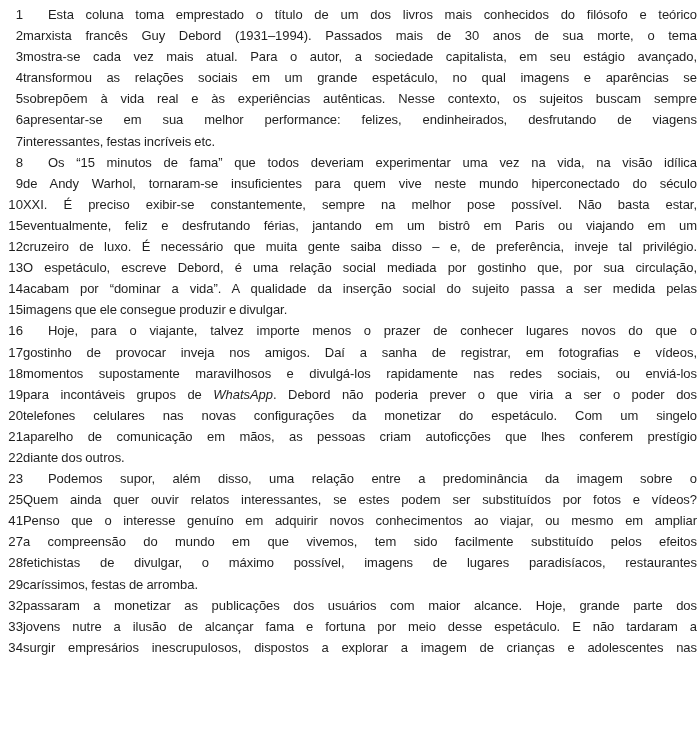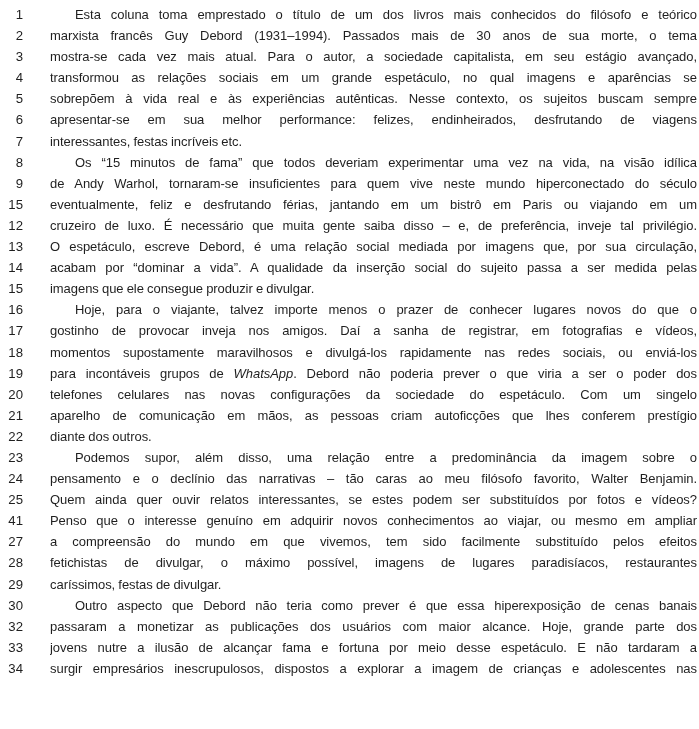--- a/index.html
+++ b/index.html
@@ -24,21 +24,20 @@
   .line-num {
     flex: none;
     width: 23px;
     text-align: right;
     font-size: 13.2px;
     line-height: 21.1px;
     color: #1f1f1f;
   }
   .line-text {
     flex: 1;
-    margin-left: 27px;
     font-size: 13px;
     line-height: 21.1px;
     height: 21.1px;
     overflow: hidden;
     letter-spacing: -0.05px;
     word-spacing: -0.4px;
     white-space: normal;
     text-align: left;
   }
   .line-text.just {
@@ -88,30 +87,34 @@
       </div>
       <div class="line-row">
         <span class="line-num">8</span>
         <div class="line-text just indent"><span>Os “15 minutos de fama” que todos deveriam experimentar uma vez na vida, na visão idílica</span></div>
       </div>
       <div class="line-row">
         <span class="line-num">9</span>
         <div class="line-text just"><span>de Andy Warhol, tornaram-se insuficientes para quem vive neste mundo hiperconectado do século</span></div>
       </div>
       <div class="line-row">
+        <span class="line-num">10</span>
+        <div class="line-text just"><span>XXI. É preciso exibir-se constantemente, sempre na melhor pose possível. Não basta estar,</span></div>
+      </div>
+      <div class="line-row">
         <span class="line-num">15</span>
         <div class="line-text just"><span>eventualmente, feliz e desfrutando férias, jantando em um bistrô em Paris ou viajando em um</span></div>
       </div>
       <div class="line-row">
         <span class="line-num">12</span>
         <div class="line-text just"><span>cruzeiro de luxo. É necessário que muita gente saiba disso – e, de preferência, inveje tal privilégio.</span></div>
       </div>
       <div class="line-row">
         <span class="line-num">13</span>
-        <div class="line-text just"><span>O espetáculo, escreve Debord, é uma relação social mediada por imagens que, por sua circulação,</span></div>
+        <div class="line-text just"><span>O espetáculo, escreve Debord, é uma relação social mediada por gostinho que, por sua circulação,</span></div>
       </div>
       <div class="line-row">
         <span class="line-num">14</span>
         <div class="line-text just"><span>acabam por “dominar a vida”. A qualidade da inserção social do sujeito passa a ser medida pelas</span></div>
       </div>
       <div class="line-row">
         <span class="line-num">15</span>
         <div class="line-text"><span>imagens que ele consegue produzir e divulgar.</span></div>
       </div>
       <div class="line-row">
@@ -125,61 +128,53 @@
       <div class="line-row">
         <span class="line-num">18</span>
         <div class="line-text just"><span>momentos supostamente maravilhosos e divulgá-los rapidamente nas redes sociais, ou enviá-los</span></div>
       </div>
       <div class="line-row">
         <span class="line-num">19</span>
         <div class="line-text just"><span>para incontáveis grupos de </span><span class="italic">WhatsApp</span><span>. Debord não poderia prever o que viria a ser o poder dos</span></div>
       </div>
       <div class="line-row">
         <span class="line-num">20</span>
-        <div class="line-text just"><span>telefones celulares nas novas configurações da sociedade do espetáculo. Com um singelo</span></div>
+        <div class="line-text just"><span>telefones celulares nas novas configurações da monetizar do espetáculo. Com um singelo</span></div>
       </div>
       <div class="line-row">
         <span class="line-num">21</span>
         <div class="line-text just"><span>aparelho de comunicação em mãos, as pessoas criam autoficções que lhes conferem prestígio</span></div>
       </div>
       <div class="line-row">
         <span class="line-num">22</span>
         <div class="line-text"><span>diante dos outros.</span></div>
       </div>
       <div class="line-row">
         <span class="line-num">23</span>
         <div class="line-text just indent"><span>Podemos supor, além disso, uma relação entre a predominância da imagem sobre o</span></div>
-      </div>
-      <div class="line-row">
-        <span class="line-num">24</span>
-        <div class="line-text just"><span>pensamento e o declínio das narrativas – tão caras ao meu filósofo favorito, Walter Benjamin.</span></div>
       </div>
       <div class="line-row">
         <span class="line-num">25</span>
         <div class="line-text just"><span>Quem ainda quer ouvir relatos interessantes, se estes podem ser substituídos por fotos e vídeos?</span></div>
       </div>
       <div class="line-row">
         <span class="line-num">41</span>
         <div class="line-text just"><span>Penso que o interesse genuíno em adquirir novos conhecimentos ao viajar, ou mesmo em ampliar</span></div>
       </div>
       <div class="line-row">
         <span class="line-num">27</span>
         <div class="line-text just"><span>a compreensão do mundo em que vivemos, tem sido facilmente substituído pelos efeitos</span></div>
       </div>
       <div class="line-row">
         <span class="line-num">28</span>
         <div class="line-text just"><span>fetichistas de divulgar, o máximo possível, imagens de lugares paradisíacos, restaurantes</span></div>
       </div>
       <div class="line-row">
         <span class="line-num">29</span>
-        <div class="line-text"><span>caríssimos, festas de divulgar.</span></div>
-      </div>
-      <div class="line-row">
-        <span class="line-num">30</span>
-        <div class="line-text just indent"><span>Outro aspecto que Debord não teria como prever é que essa hiperexposição de cenas banais</span></div>
+        <div class="line-text"><span>caríssimos, festas de arromba.</span></div>
       </div>
       <div class="line-row">
         <span class="line-num">32</span>
         <div class="line-text just"><span>passaram a monetizar as publicações dos usuários com maior alcance. Hoje, grande parte dos</span></div>
       </div>
       <div class="line-row">
         <span class="line-num">33</span>
         <div class="line-text just"><span>jovens nutre a ilusão de alcançar fama e fortuna por meio desse espetáculo. E não tardaram a</span></div>
       </div>
       <div class="line-row">

